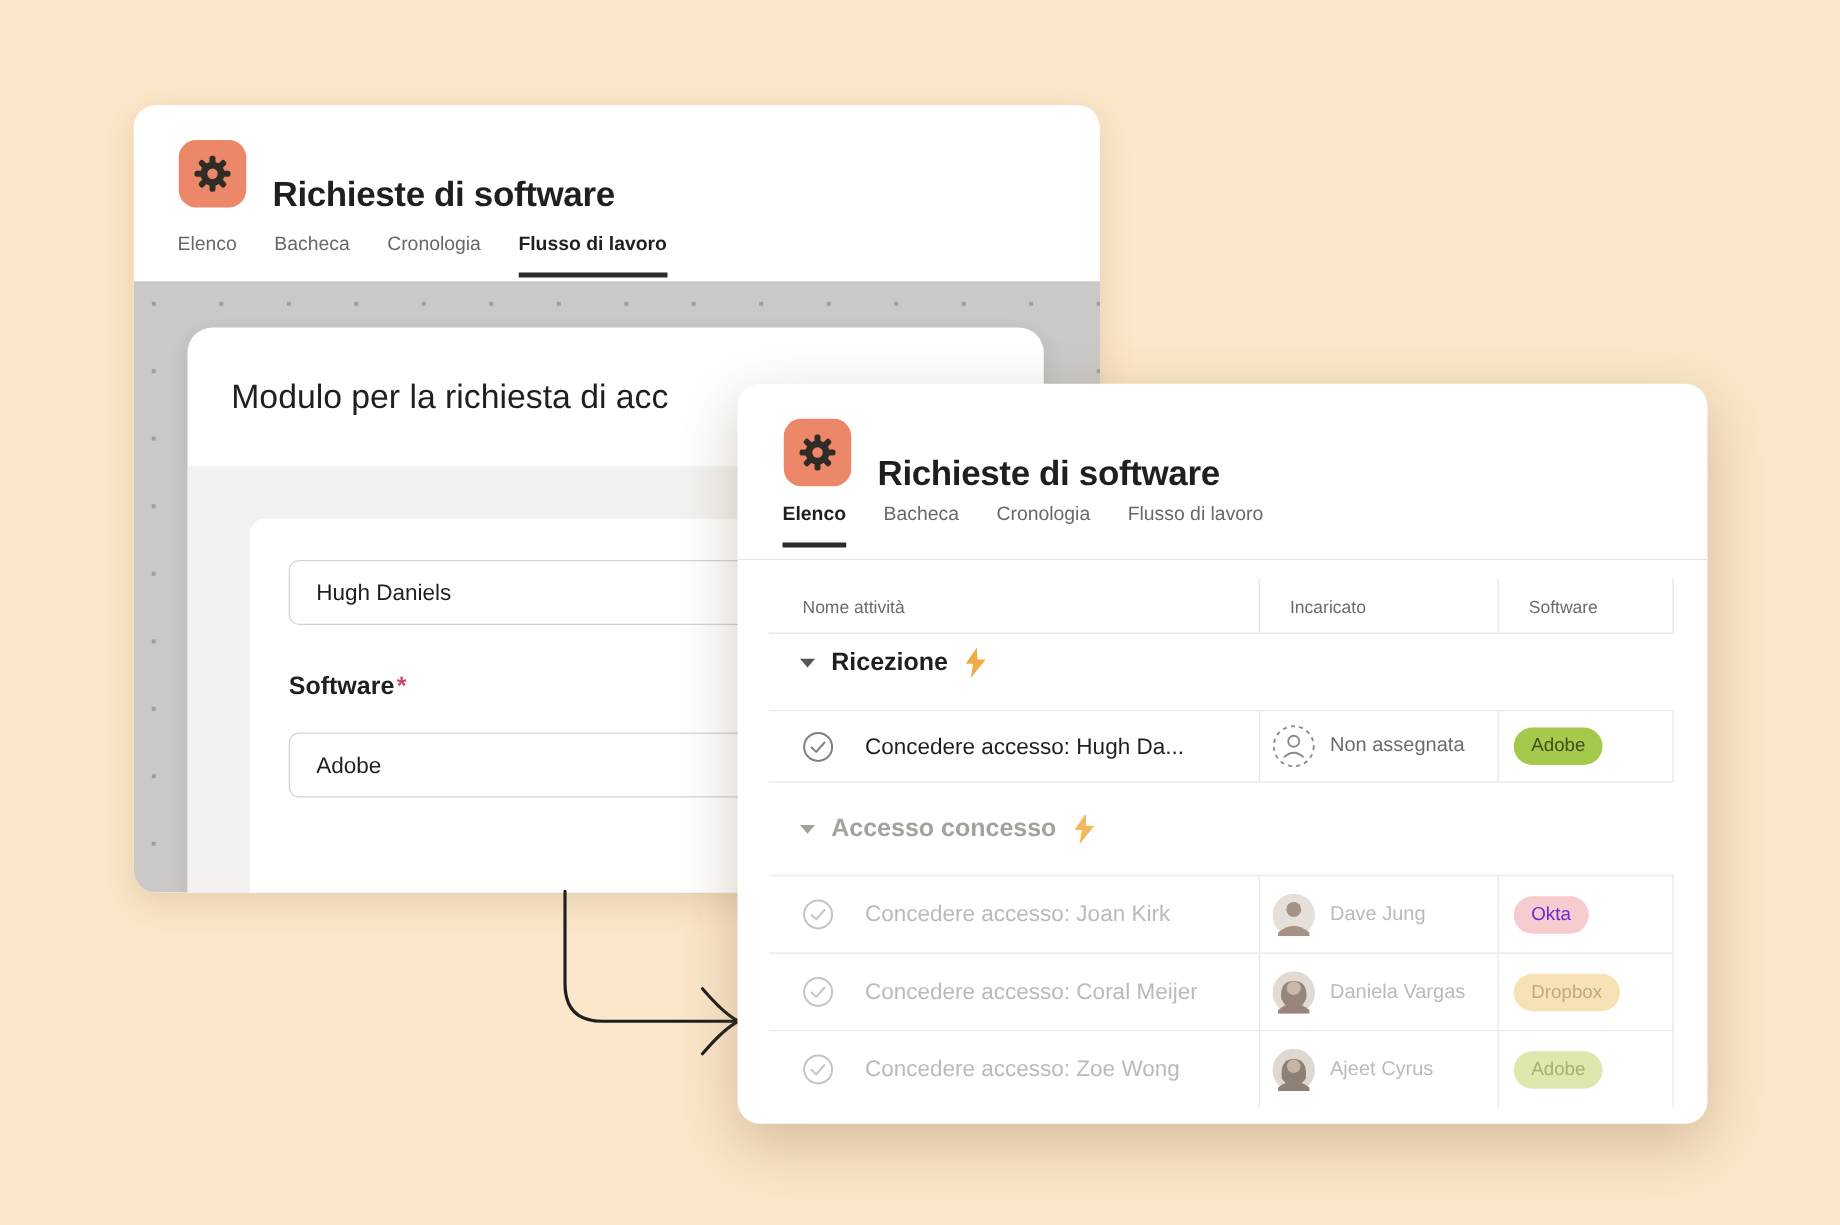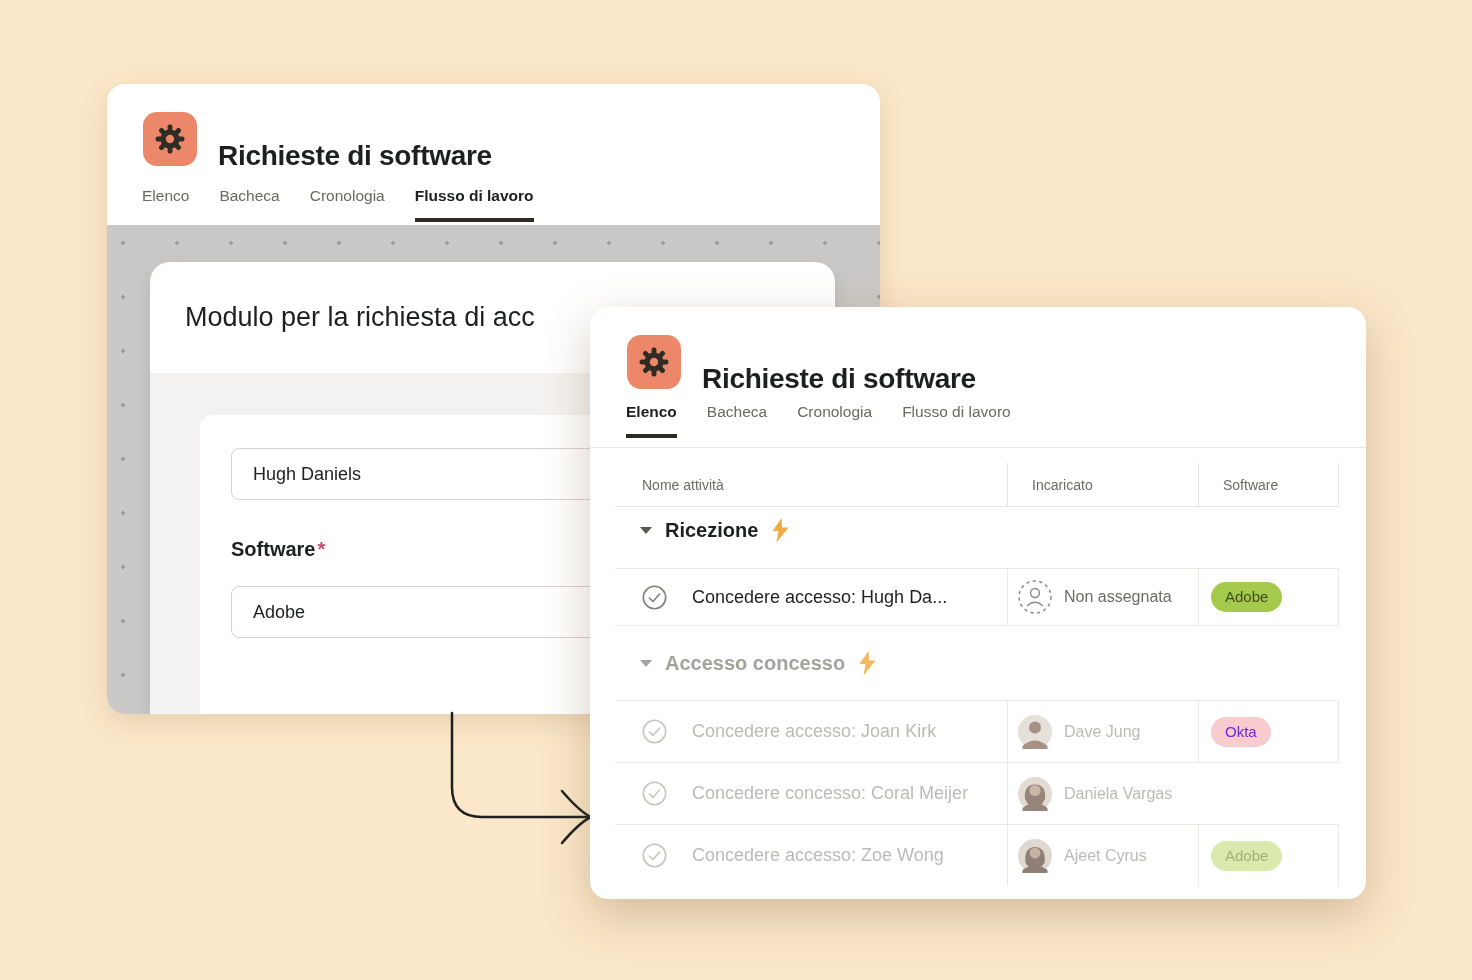--- a/index.html
+++ b/index.html
@@ -205,31 +205,34 @@
           <span class="badge" style="background-color: rgb(248, 203, 206); color: #6d28d9;">Okta</span>
         </div>
       </div>
 
       <div class="trow faded">
         <div class="cell-task">
           <svg class="check-icon" width="25" height="25" viewBox="0 0 25 25">
             <circle cx="12.5" cy="12.5" r="11.2" fill="none" stroke="currentColor" stroke-width="1.6"></circle>
             <polyline points="7.3,13 11,16.5 17.6,9" fill="none" stroke="currentColor" stroke-width="1.6" stroke-linecap="round" stroke-linejoin="round"></polyline>
           </svg>
-          <span class="task-text">Concedere concesso: Coral Meijer</span>
+          <span class="task-text">Concedere accesso: Coral Meijer</span>
         </div>
         <div class="cell-assignee">
           <svg class="avatar" width="34" height="34" viewBox="0 0 34 34">
             <circle cx="17" cy="17" r="17" fill="#E2DBD4"></circle>
             <path d="M7 22 Q5.5 8 17 7.5 Q28.5 8 27 22 L24 27 L10 27 Z" fill="#97857B"></path>
             <circle cx="17" cy="13.5" r="5.6" fill="#C9B7A9"></circle>
             <path d="M4.5 31 Q17 21 29.5 31 L29.5 34 L4.5 34 Z" fill="#97857B"></path>
           </svg>
           <span class="assignee-name">Daniela Vargas</span>
         </div>
+        <div class="cell-software">
+          <span class="badge" style="background-color: rgb(247, 226, 182); color: rgb(196, 168, 124);">Dropbox</span>
+        </div>
       </div>
 
       <div class="trow faded">
         <div class="cell-task">
           <svg class="check-icon" width="25" height="25" viewBox="0 0 25 25">
             <circle cx="12.5" cy="12.5" r="11.2" fill="none" stroke="currentColor" stroke-width="1.6"></circle>
             <polyline points="7.3,13 11,16.5 17.6,9" fill="none" stroke="currentColor" stroke-width="1.6" stroke-linecap="round" stroke-linejoin="round"></polyline>
           </svg>
           <span class="task-text">Concedere accesso: Zoe Wong</span>
         </div>

